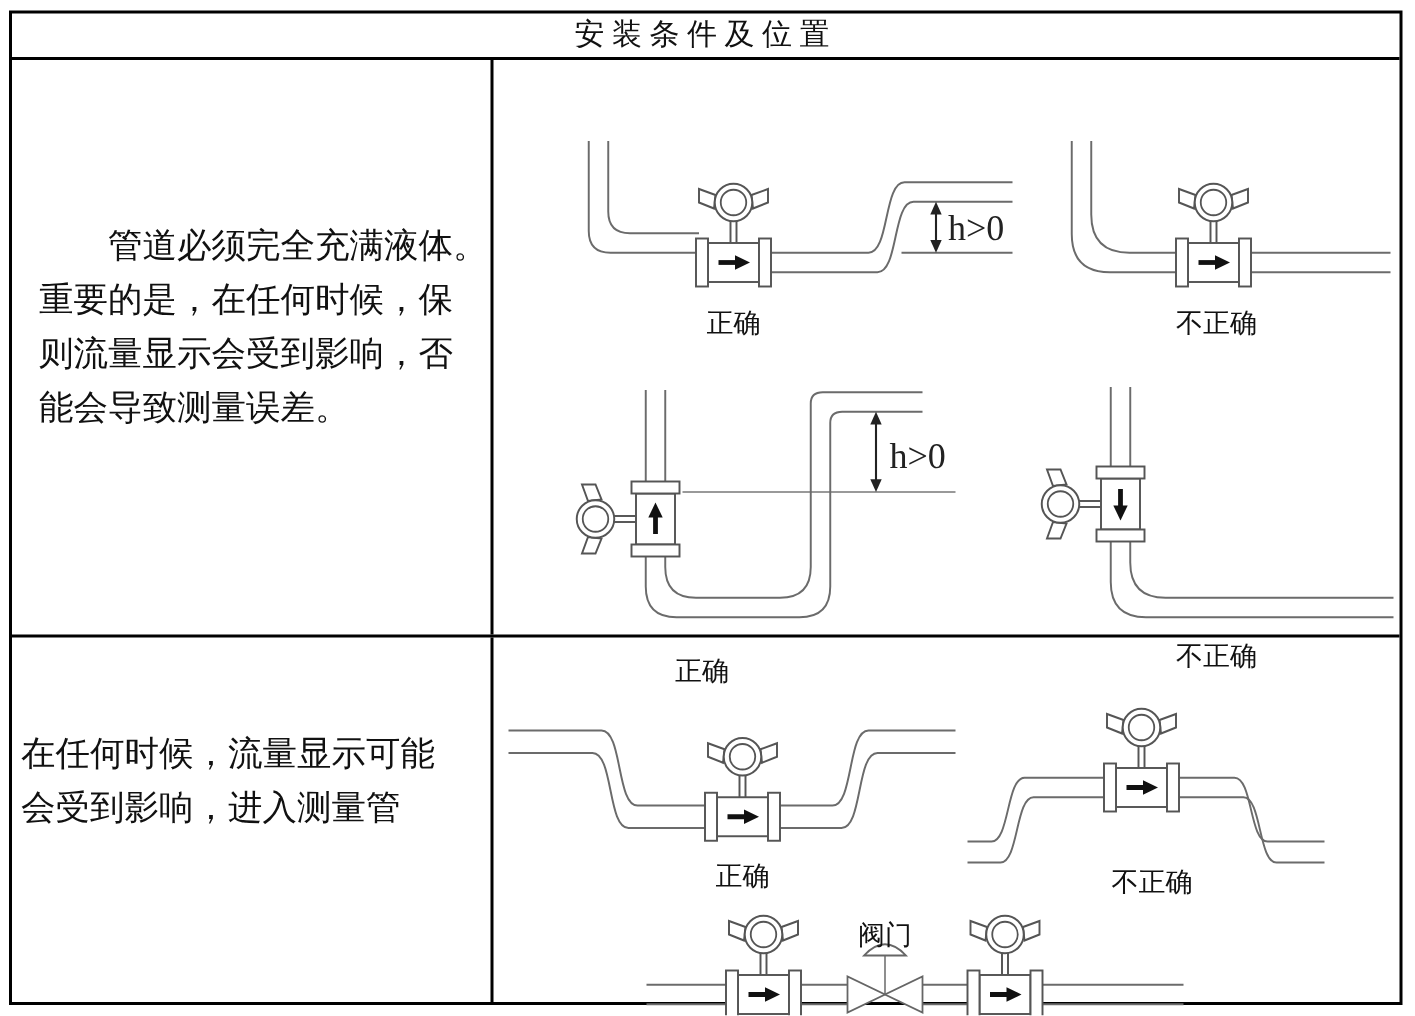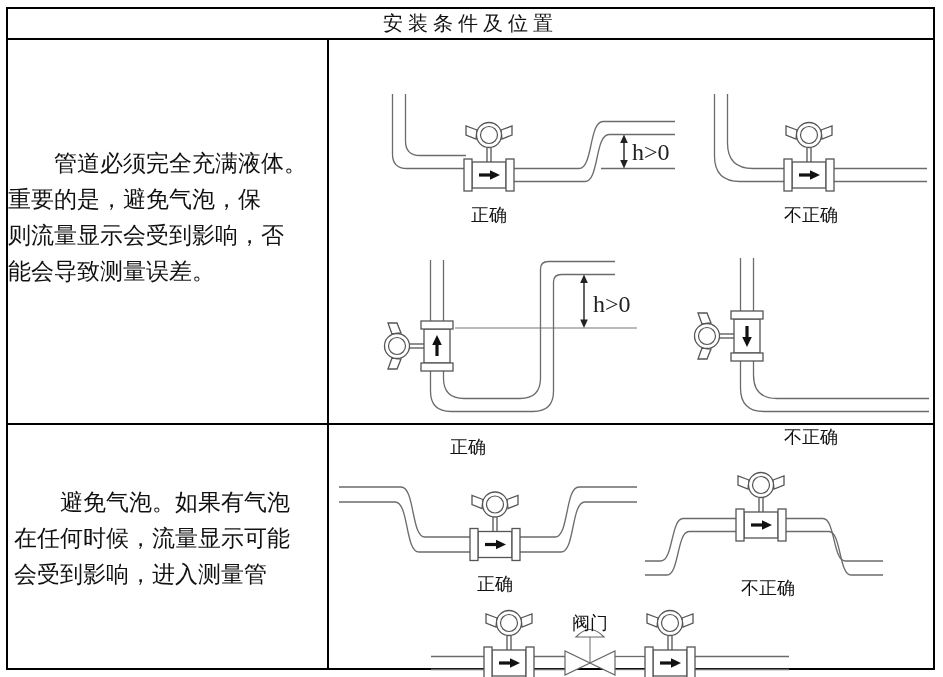--- a/index.html
+++ b/index.html
@@ -7,21 +7,21 @@
         font-family:"Liberation Serif","DejaVu Serif",serif;color:#111;}
   .doc-table{position:absolute;left:6px;top:7px;width:929px;height:663px;
         border:2px solid #000;box-sizing:border-box;display:flex;flex-direction:column;background:#fff;}
   .title-row{height:31px;border-bottom:2px solid #000;box-sizing:border-box;
         text-align:center;font-size:20px;letter-spacing:5px;line-height:29px;}
   .row{display:flex;flex-direction:row;box-sizing:border-box;}
   .row1{height:385px;border-bottom:2px solid #000;}
   .row2{flex:1;}
   .text-cell{width:321px;border-right:2px solid #000;box-sizing:border-box;
         font-size:23px;line-height:36px;}
-  .tc1{padding:106px 4px 0 0;}
+  .tc1{padding:106px 4px 0 18px;}
   .tc2{padding:60px 4px 0 6px;}
   .line{white-space:nowrap;}
   .indent{text-indent:2em;}
   .diagram-cell{flex:1;position:relative;margin-top:44px;}
   .d{position:absolute;overflow:visible;}
   .pipe{fill:none;stroke:#6b6b6b;stroke-width:1.3;}
   .thin{fill:none;stroke:#777;stroke-width:1.1;}
   .mpart{fill:#fff;stroke:#555;stroke-width:1.3;}
   .mring{fill:none;stroke:#555;stroke-width:1.2;}
   .flowline{stroke:#111;stroke-width:3.2;}
@@ -53,21 +53,21 @@
 </svg>
 
 <div class="page">
   <div class="doc-table">
 
     <div class="title-row">安装条件及位置</div>
 
     <div class="row row1">
       <div class="text-cell tc1">
         <div class="line indent">管道必须完全充满液体。</div>
-        <div class="line">重要的是，避免气泡，保</div>
+        <div class="line">重要的是，在任何时候，保</div>
         <div class="line">则流量显示会受到影响，否</div>
         <div class="line">能会导致测量误差。</div>
       </div>
 
       <div class="diagram-cell">
 
         <svg class="d" style="left:10px;top:6px" width="340" height="140" viewBox="0 0 340 140">
           <path class="pipe" d="M 262 78.5 H 336"></path>
           <g>
             <path class="pipe" d="M 53.5 4 V 64 Q 53.5 78.5 68 78.5 H 127"></path>
@@ -122,21 +122,20 @@
             <path class="pipe" d="M 72.5 104 V 119 Q 72.5 142.5 96 142.5 H 248"></path>
           </g>
           <use href="#meter-h" transform="translate(66,80) rotate(-90) scale(-1,1)"></use>
           <text class="lbl" x="130" y="187">不正确</text>
         </svg>
       </div>
     </div>
 
     <div class="row row2">
       <div class="text-cell tc2">
-        <div class="line indent">避免气泡。如果有气泡</div>
         <div class="line">在任何时候，流量显示可能</div>
         <div class="line">会受到影响，进入测量管</div>
       </div>
 
       <div class="diagram-cell">
 
         <svg class="d" style="left:8px;top:8px" width="302" height="130" viewBox="0 0 302 130">
           <g>
             <path class="pipe" d="M 2 10 H 64 C 78 10 74 60 88 60 H 135"></path>
             <path class="pipe" d="M 2 25 H 58 C 72 25 68 75 82 75 H 135"></path>

